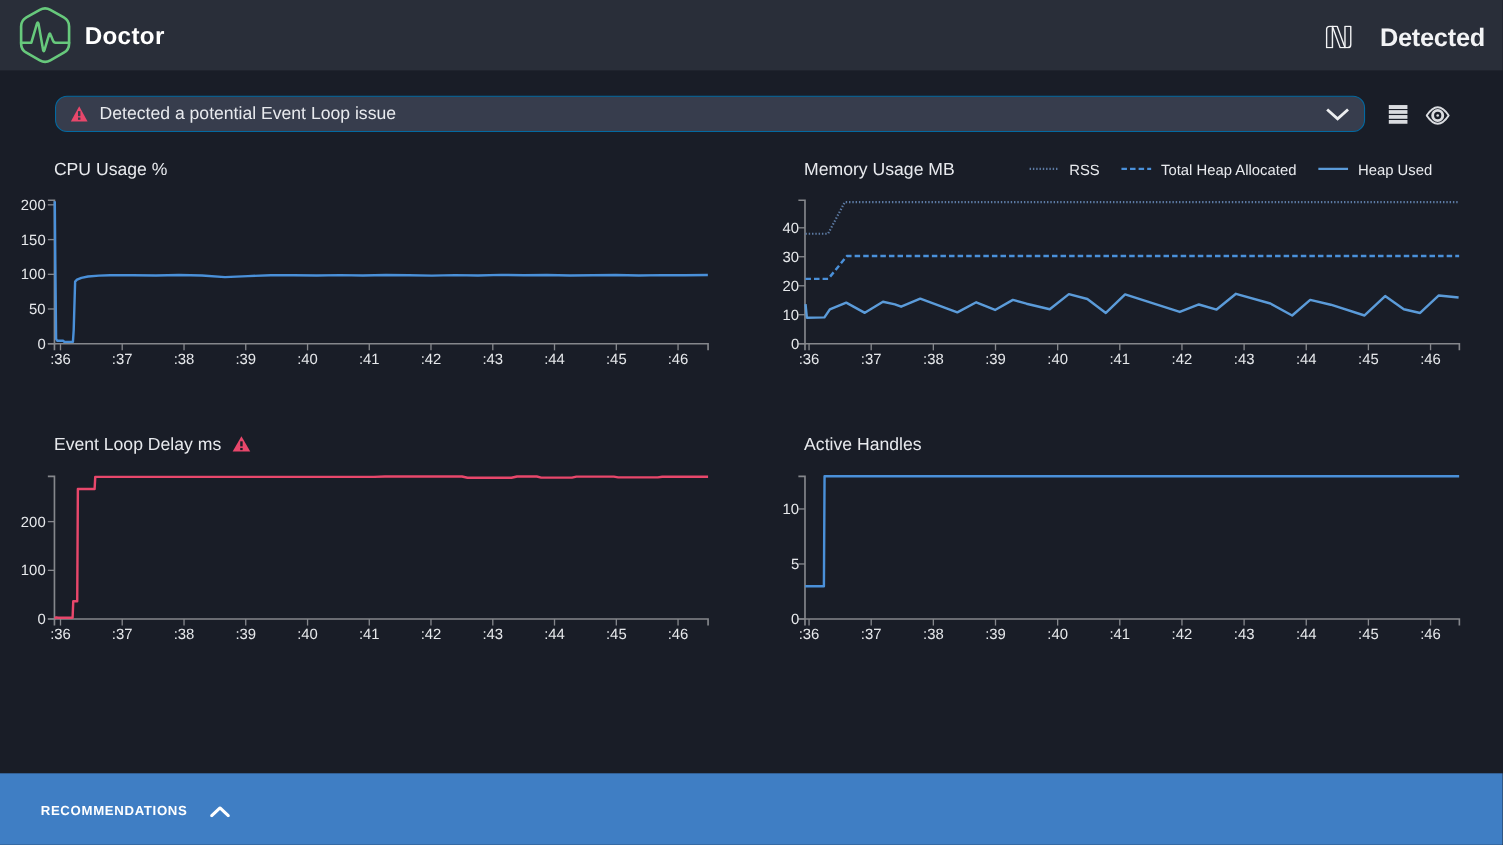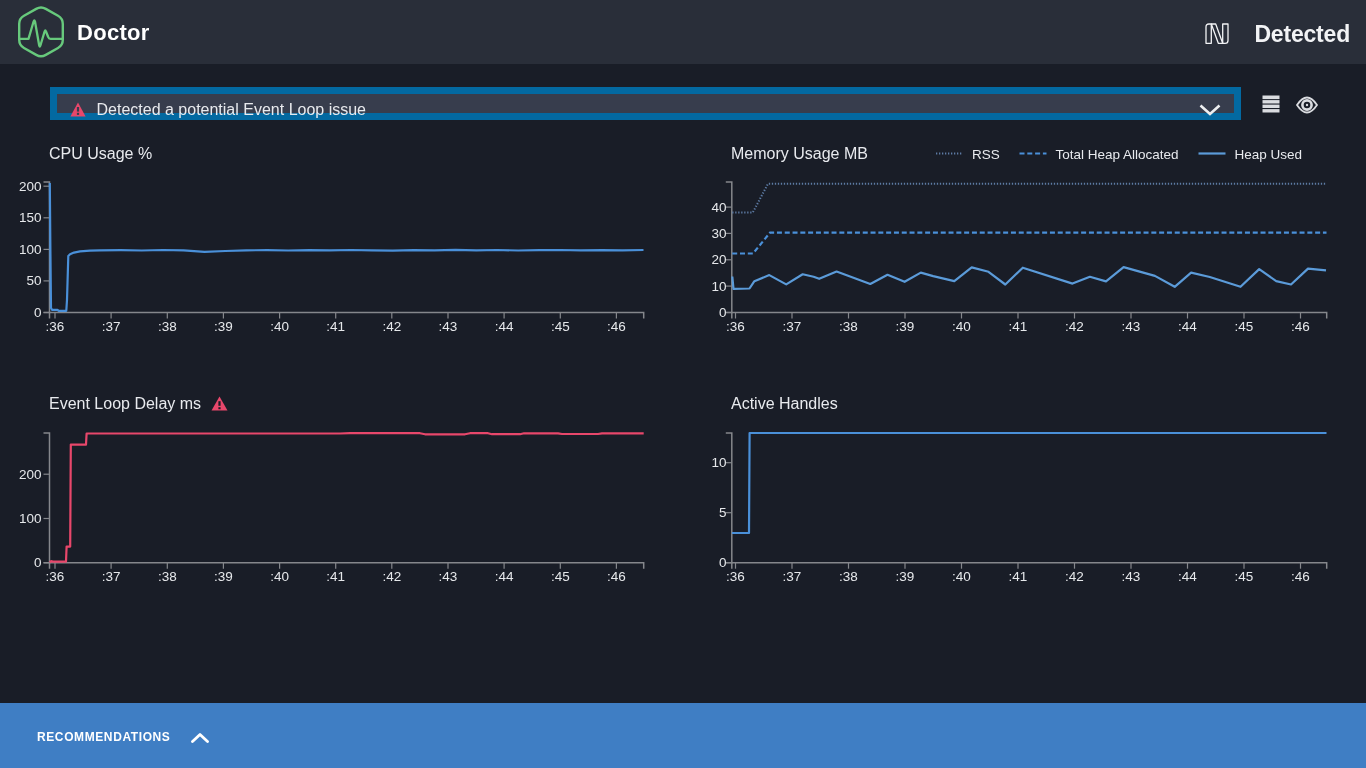--- a/index.html
+++ b/index.html
@@ -1,20 +1,20 @@
 <!DOCTYPE html>
 <html><head><meta charset="utf-8"><style>
 * { margin:0; padding:0; box-sizing:border-box; }
 html,body { width:1366px; height:768px; background:#191d27; overflow:hidden;
   font-family:"Liberation Sans", sans-serif; }
 #header { position:absolute; left:0; top:0; width:100%; height:64px; background:#292e39; }
 #doctor { position:absolute; left:77px; top:20px; font-size:22px; font-weight:bold; color:#ffffff; letter-spacing:0.3px;text-align:center; }
 #nearform { position:absolute; right:16px; top:21px; font-size:23px; font-weight:bold; color:#f2f3f5; letter-spacing:-0.2px; }
 #selbar { position:absolute; left:49.5px; top:87px; width:1191px; height:33px; background:#373d4d;
-  border:7px solid #0369a1; border-radius:0; }
+  border:1px solid #0369a1; border-radius:11px; }
 #seltext { position:absolute; left:40px; top:6.5px; font-size:16px; color:#e8eaee; }
 .tick { font-size:13.5px; fill:#e6e8eb; }
 .title { font-size:16px; fill:#e8eaee; }
 .leg { font-size:13.5px; fill:#e8eaee; }
 #botbar { position:absolute; left:0; top:703px; width:100%; height:65px; background:#3f7ec4; }
 #rectext { position:absolute; left:37px; top:27px; font-size:12px; font-weight:bold; color:#ffffff; letter-spacing:0.6px; }
 </style></head>
 <body>
 <div id="header">
 <svg width="52" height="56" viewBox="0 0 52 56" style="position:absolute;left:15px;top:4px">

